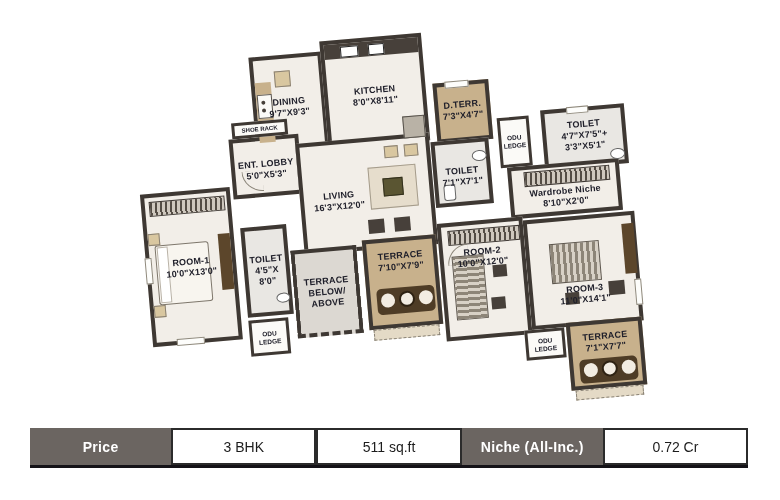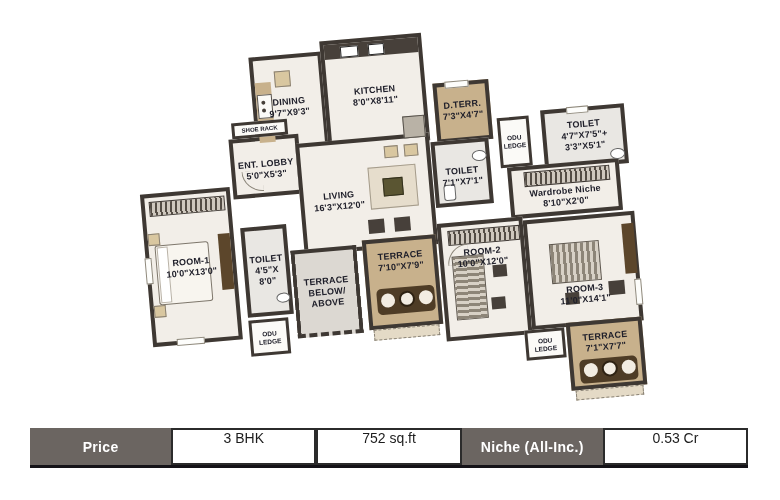--- a/index.html
+++ b/index.html
@@ -32,21 +32,21 @@
   .win{position:absolute;background:#FDFDFB;border:1px solid #8F897C;z-index:3;}
   .bed1{position:absolute;background:#F8F5EF;border:1.5px solid #7E776C;border-radius:3px;}
   .arc{position:absolute;width:20px;height:20px;border-left:1.5px solid #8A8478;
        border-bottom:1.5px solid #8A8478;border-bottom-left-radius:100%;z-index:3;}
 
   
   #spec{position:absolute;left:30px;top:428px;width:718px;height:40px;display:flex;
         background:#6B6561;border-bottom:3px solid #141217;box-sizing:border-box;}
   .hcell{flex:1;display:flex;align-items:center;justify-content:center;
          color:#FFFFFF;font-size:14px;font-weight:600;letter-spacing:.3px;}
-  .vcell{flex:1;display:flex;align-items:flex-start;justify-content:center;
+  .vcell{flex:1;display:flex;align-items:center;justify-content:center;
          background:#FFFFFF;border:2px solid #2B2B2B;box-sizing:border-box;
          color:#1C1C1C;font-size:14px;font-weight:500;}
 </style>
 </head>
 <body>
 
 <div id="page">
 
   <div id="plan">
 
@@ -241,23 +241,23 @@
   </div>
 
   <div id="spec">
     <div class="hcell">
       <span>Price</span>
     </div>
     <div class="vcell">
       <span>3 BHK</span>
     </div>
     <div class="vcell">
-      <span>752 sq.ft</span>
+      <span>511 sq.ft</span>
     </div>
     <div class="hcell">
       <span>Niche (All-Inc.)</span>
     </div>
     <div class="vcell">
-      <span>0.53 Cr</span>
+      <span>0.72 Cr</span>
     </div>
   </div>
 
 </div>
 
 </body></html>

